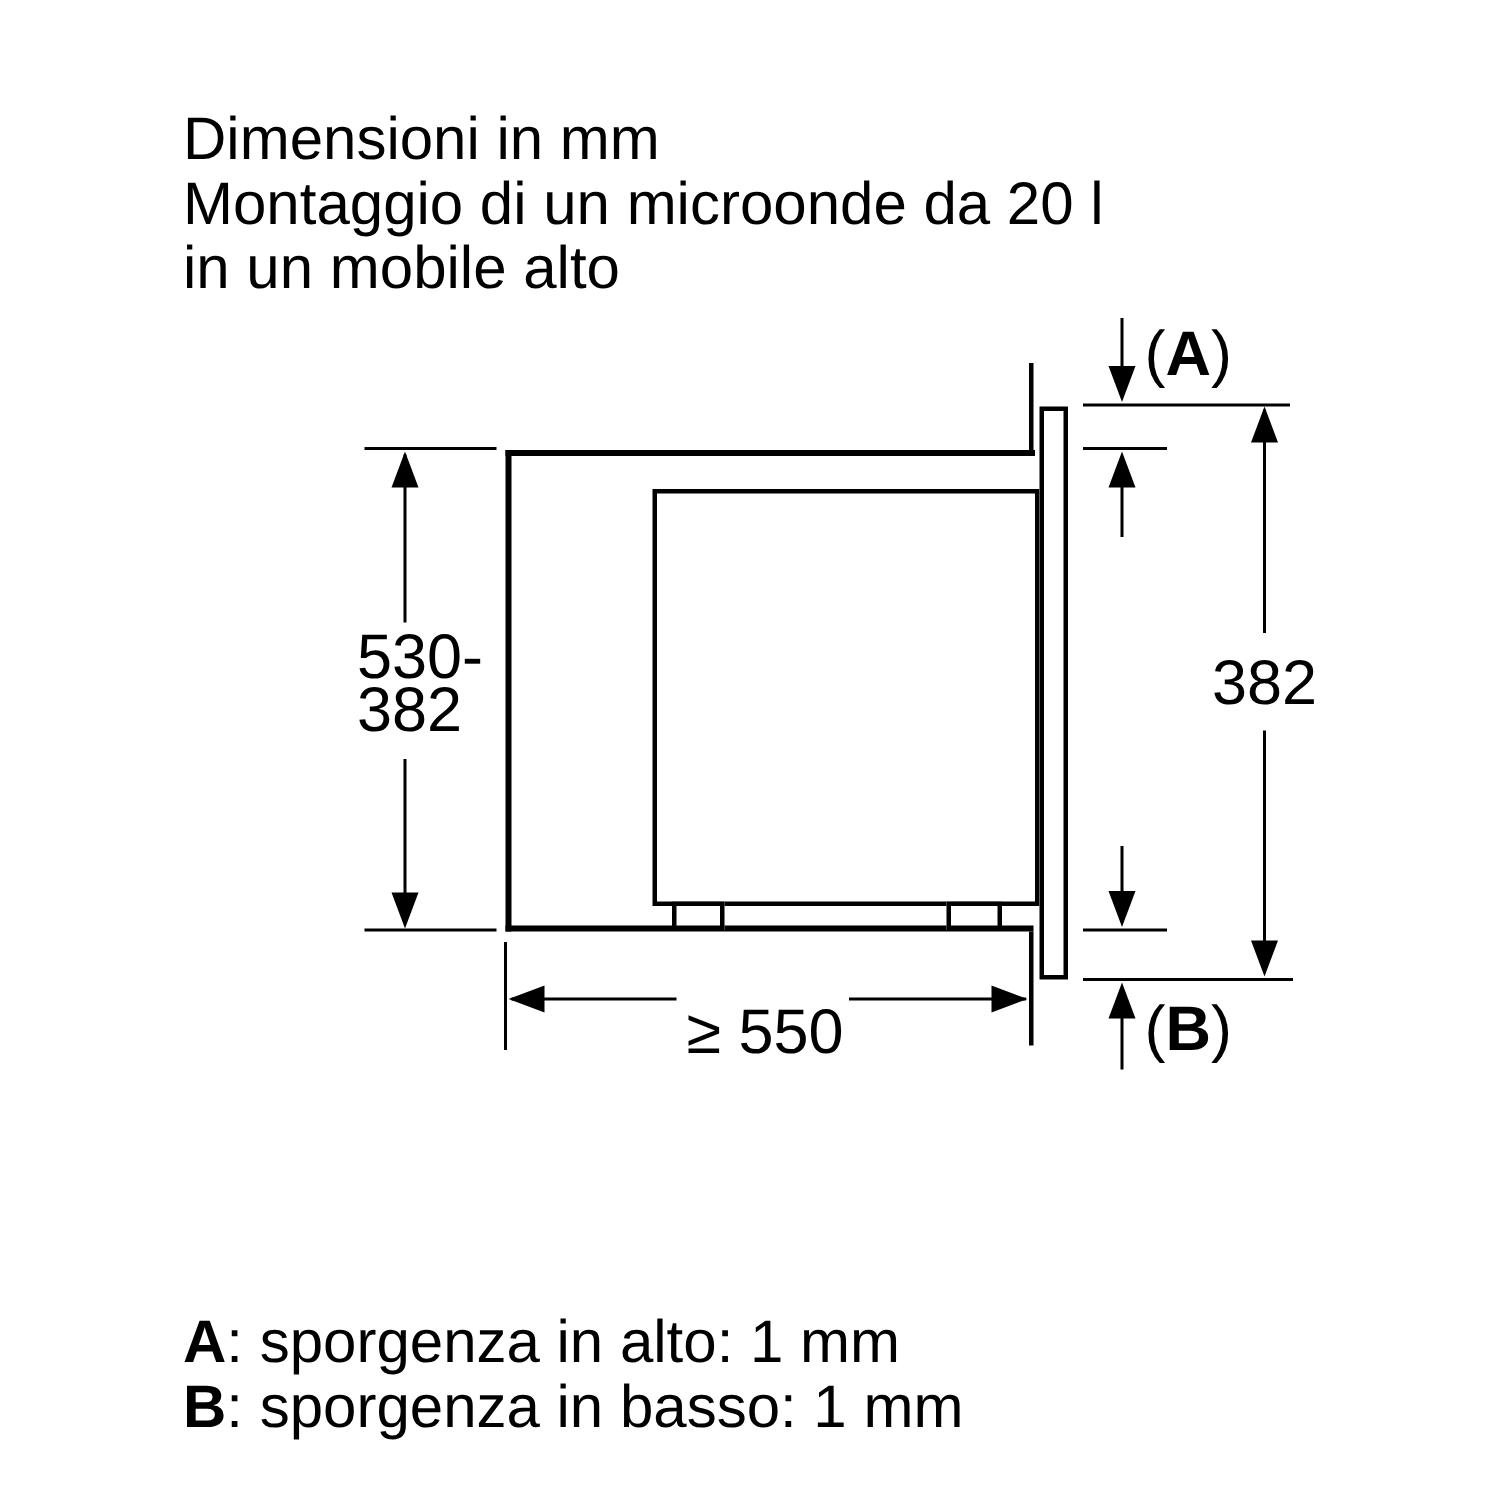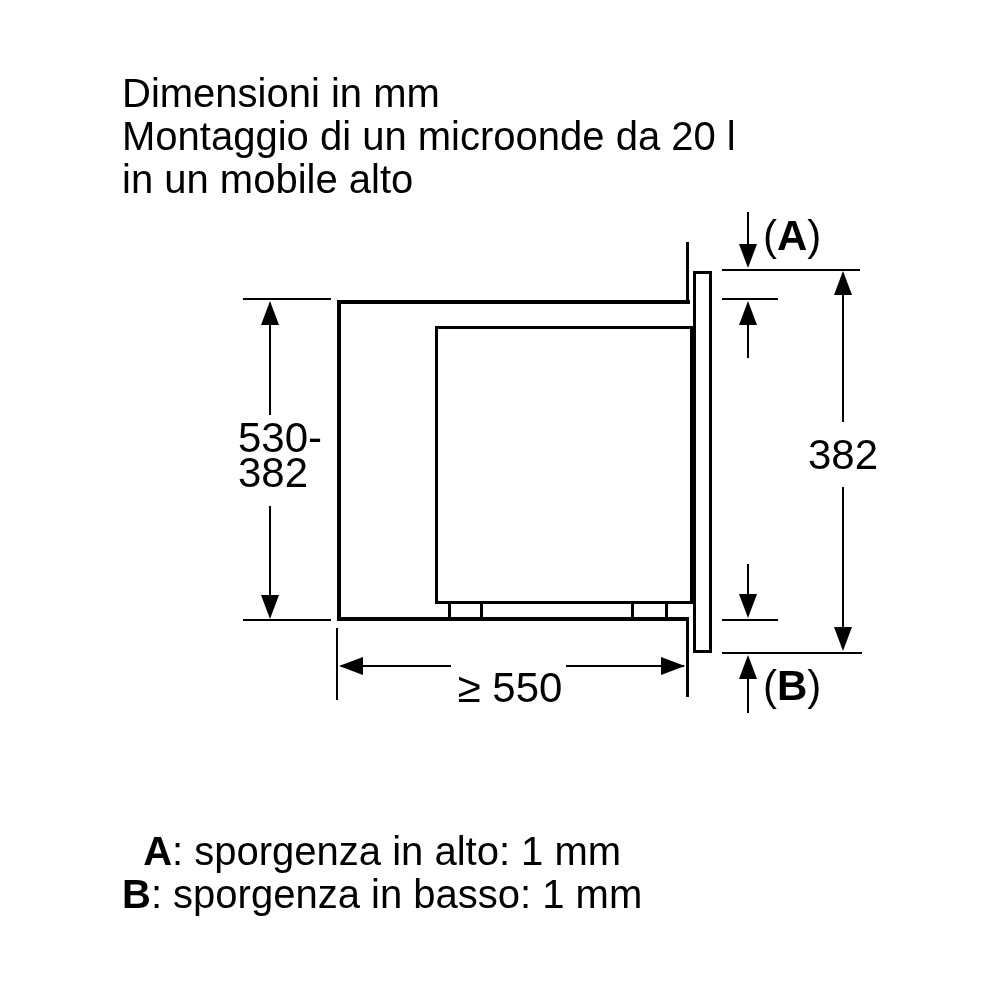--- a/index.html
+++ b/index.html
@@ -13,21 +13,21 @@
   
   .arr{position:absolute;width:0;height:0;}
   .arr-up{border-left:9px solid transparent;border-right:9px solid transparent;border-bottom:24px solid #000;}
   .arr-down{border-left:9px solid transparent;border-right:9px solid transparent;border-top:24px solid #000;}
   .arr-left{border-top:9px solid transparent;border-bottom:9px solid transparent;border-right:24px solid #000;}
   .arr-right{border-top:9px solid transparent;border-bottom:9px solid transparent;border-left:24px solid #000;}
   
   .title-block{position:absolute;left:122px;top:72px;font-size:40px;line-height:43px;white-space:nowrap;}
   .dim-label{position:absolute;font-size:42px;line-height:42px;white-space:nowrap;}
   .b{font-weight:bold;}
-  .notes{position:absolute;left:122px;top:830px;font-size:40px;line-height:43px;white-space:nowrap;text-align:center;}
+  .notes{position:absolute;left:122px;top:874px;font-size:40px;line-height:43px;white-space:nowrap;}
 </style>
 </head>
 <body>
 
 <div class="canvas">
 
   <div class="title-block">
     <div>Dimensioni in mm</div>
     <div>Montaggio di un microonde da 20 l</div>
     <div>in un mobile alto</div>

